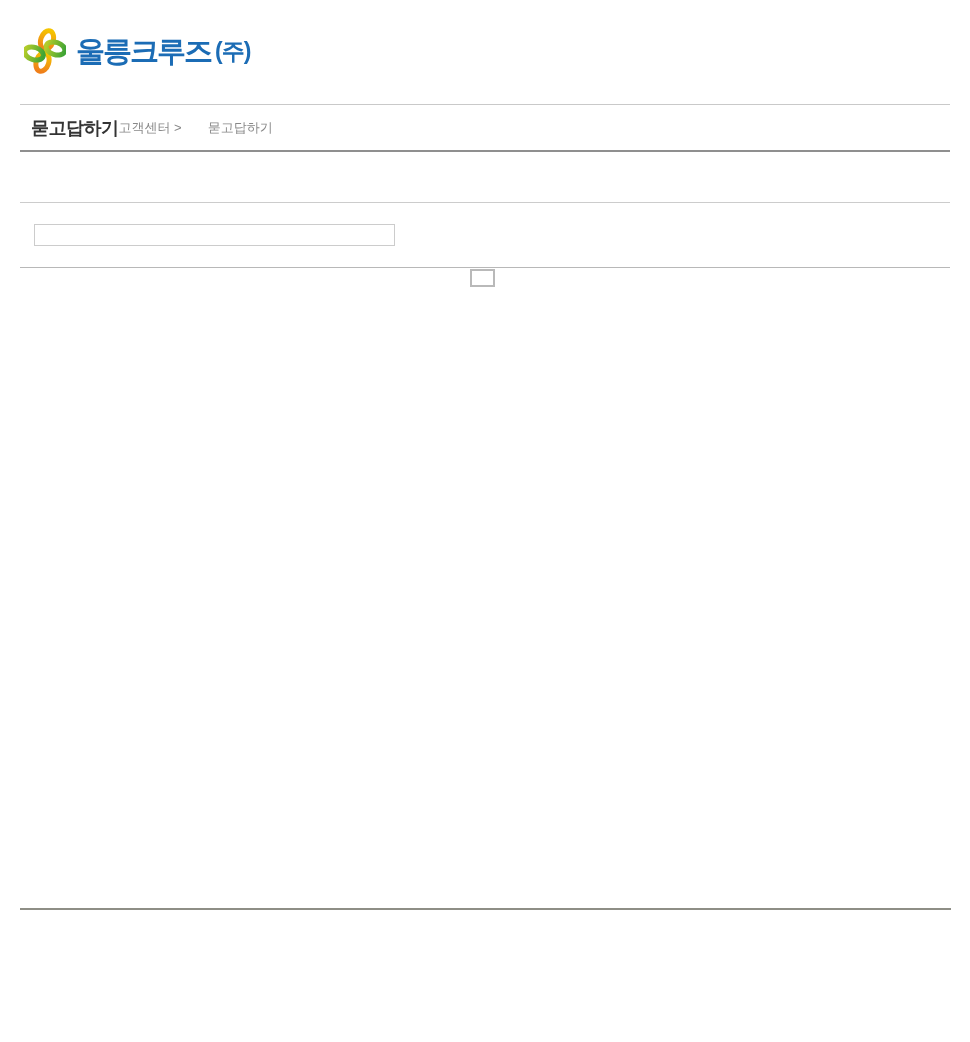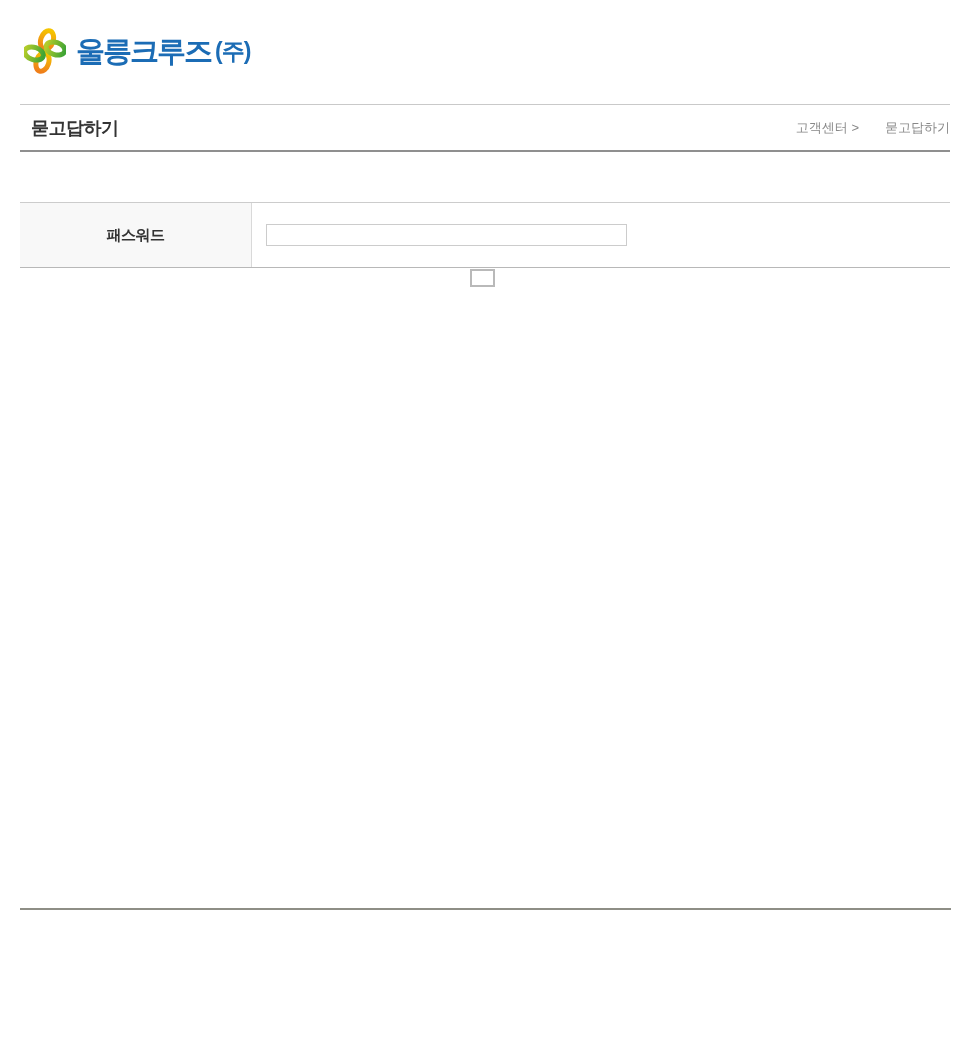--- a/index.html
+++ b/index.html
@@ -48,21 +48,21 @@
   .title-bar {
     position: absolute;
     left: 20px;
     top: 104px;
     width: 930px;
     height: 45px;
     border-top: 1px solid #c9c9c9;
     border-bottom: 2px solid #8f8f8f;
     display: flex;
     align-items: center;
-    justify-content: space-between;
+    justify-content: flex-start;
     box-sizing: content-box;
   }
   .page-title {
     margin: 0;
     padding-left: 11px;
     font-size: 18px;
     font-weight: 700;
     color: #333333;
     letter-spacing: -0.5px;
   }
@@ -182,23 +182,20 @@
 
   <div class="title-bar">
     <h1 class="page-title">묻고답하기</h1>
     <div class="breadcrumb">
       <span class="crumb-parent">고객센터 &gt;</span>
       <span class="crumb-current">묻고답하기</span>
     </div>
   </div>
 
   <div class="password-table">
-    <div class="cell-label">
-      <span>패스워드</span>
-    </div>
     <div class="cell-input">
       <input class="password-input" type="text" value="" style="">
     </div>
   </div>
 
   <button class="submit-button"></button>
 
   <div class="footer-divider"></div>
 
 </div>

